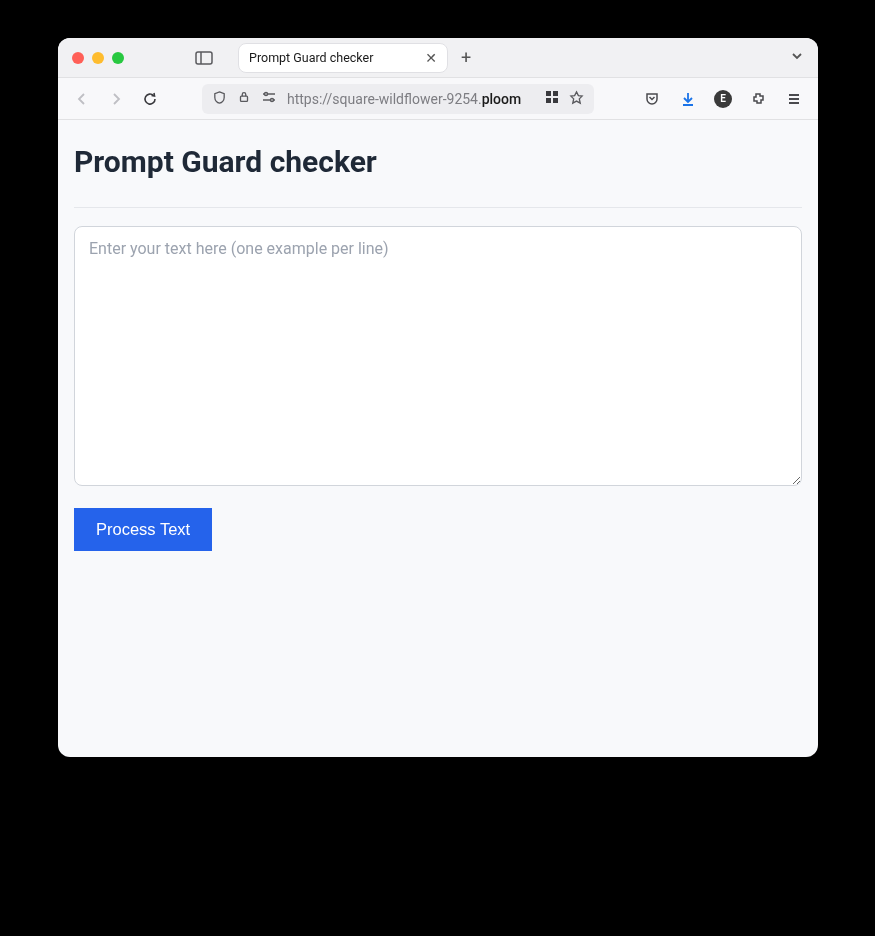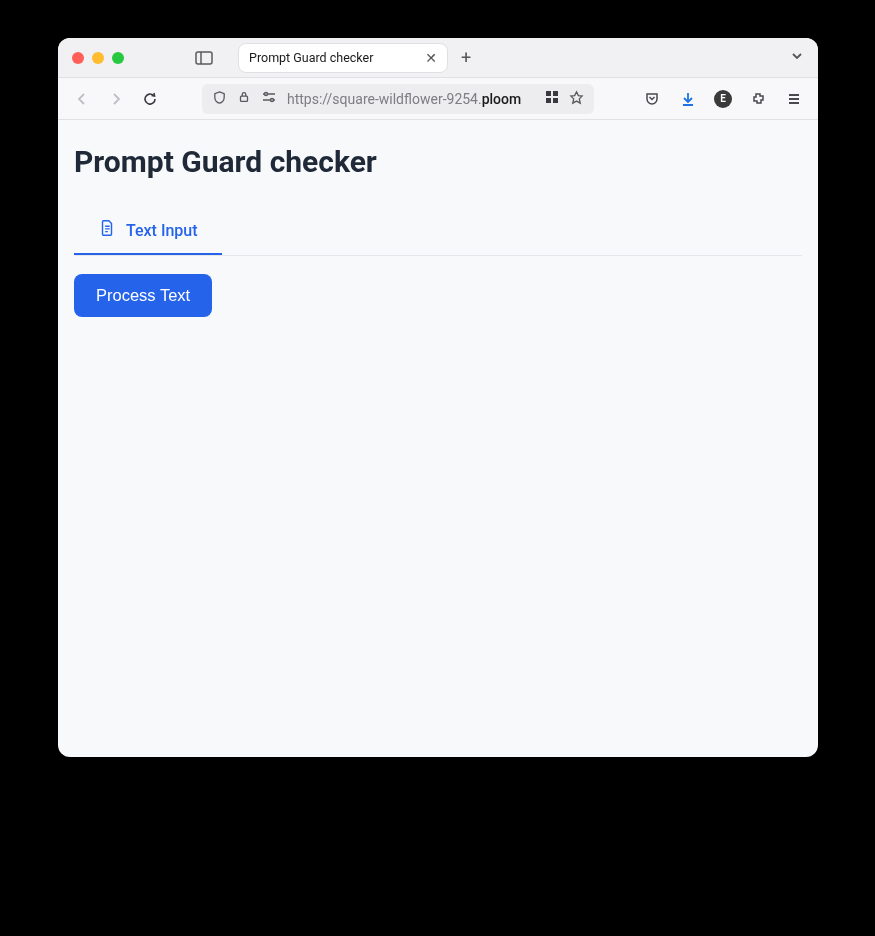--- a/index.html
+++ b/index.html
@@ -223,21 +223,21 @@
       background: #fff;
     }
     textarea::placeholder {
       color: #9ca3af;
     }
     .primary-btn {
       margin-top: 18px;
       background: #2563eb;
       color: #fff;
       border: none;
-      border-radius: 8px;
+      border-radius: 0;
       padding: 12px 22px;
       font-size: 16.5px;
       font-weight: 500;
       cursor: pointer;
     }
   </style>
 </head>
 <body>
 
 <div class="window">
@@ -357,30 +357,22 @@
           <line x1="3" y1="12" x2="13" y2="12"></line>
         </svg>
       </div>
     </div>
   </div>
 
   <div class="content">
     <h1 class="page-title">Prompt Guard checker</h1>
 
     <div class="tabs">
-      <div class="tab active">
-        <span>
-          <svg width="18" height="18" viewBox="0 0 20 20" fill="none" stroke="#2563eb" stroke-width="1.6">
-            <path d="M6 2 h6 l3 3 v12 a1 1 0 0 1 -1 1 h-8 a1 1 0 0 1 -1 -1 V3 a1 1 0 0 1 1 -1 Z"></path>
-            <line x1="8" y1="8" x2="13" y2="8"></line>
-            <line x1="8" y1="11" x2="13" y2="11"></line>
-            <line x1="8" y1="14" x2="11" y2="14"></line>
-          </svg>
-        </span>
-        <span>Text Input</span>
-      </div>
-    </div>
-
+    </div>
+
+    <div class="textarea-wrap">
+      <textarea placeholder="Enter your text here (one example per line)" style=""></textarea>
+    </div>
 
     <button class="primary-btn">Process Text</button>
   </div>
 
 </div>
 
 </body></html>

